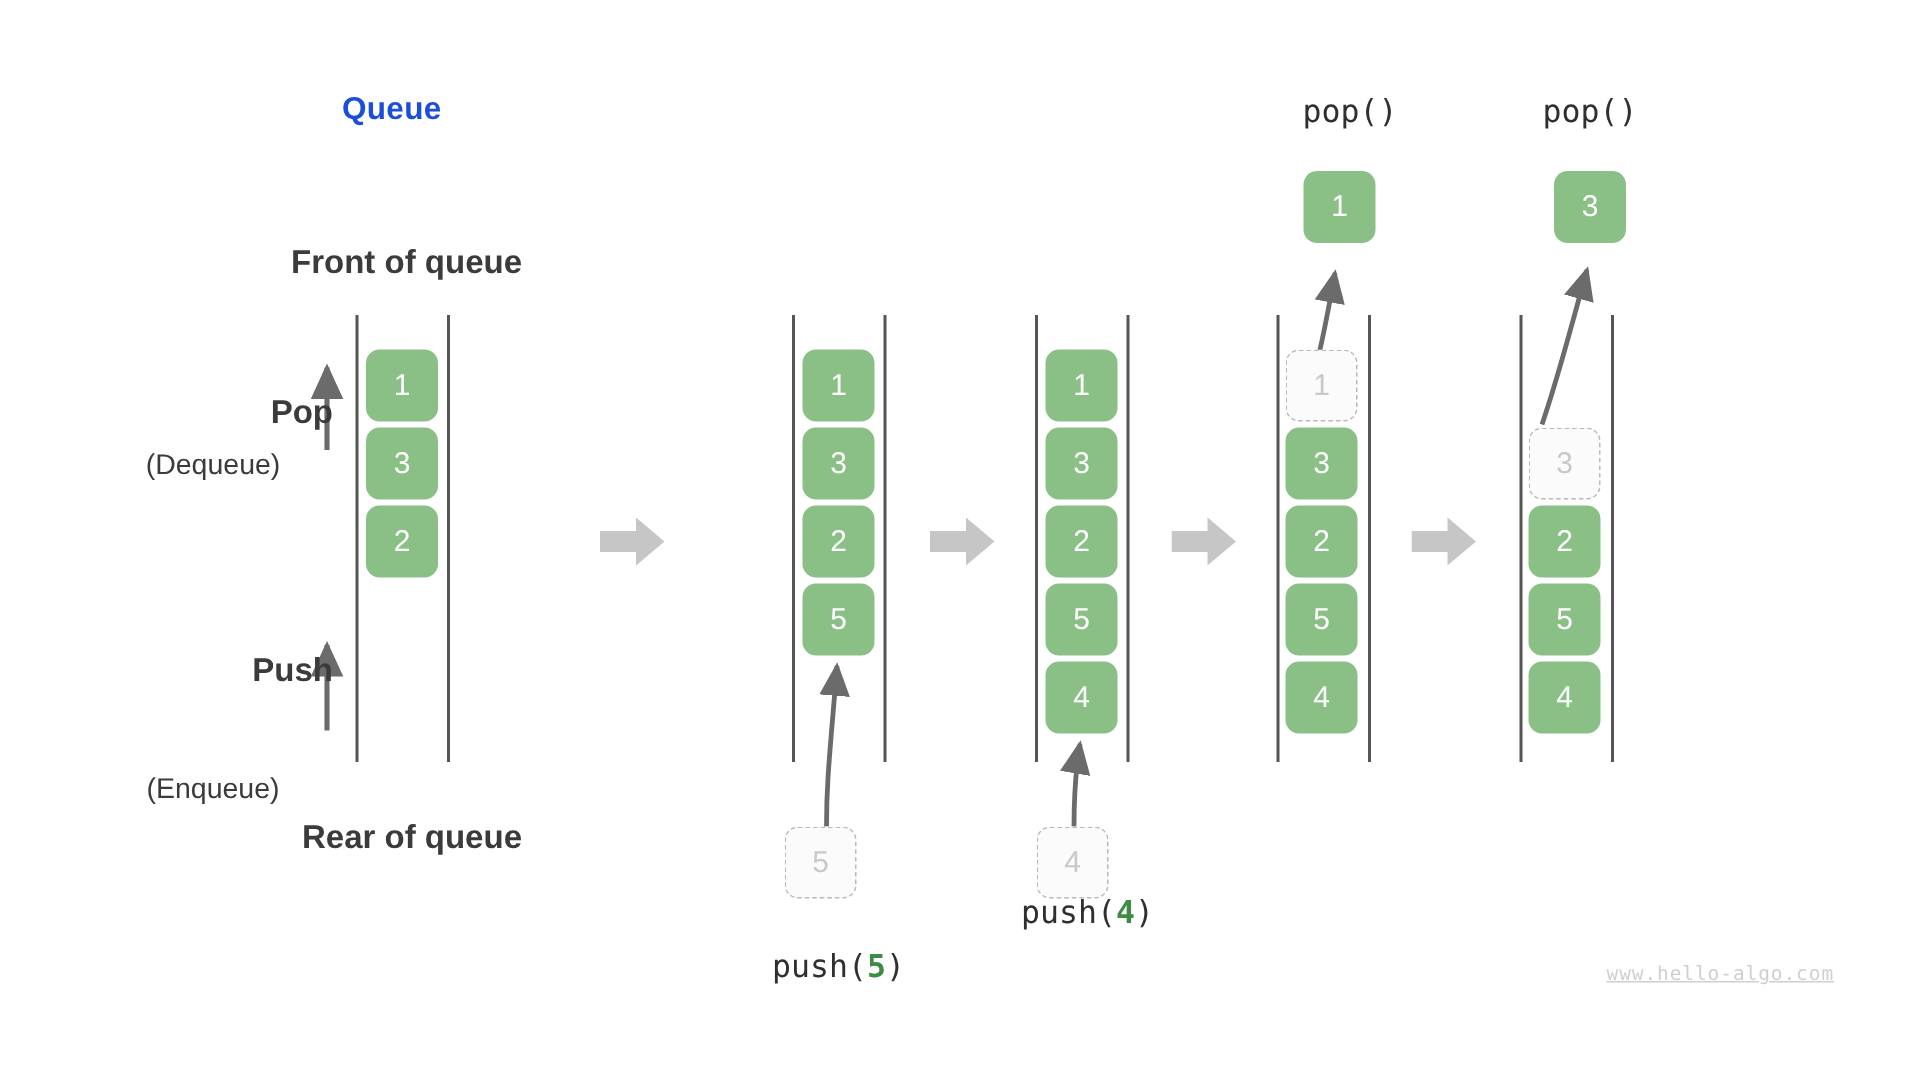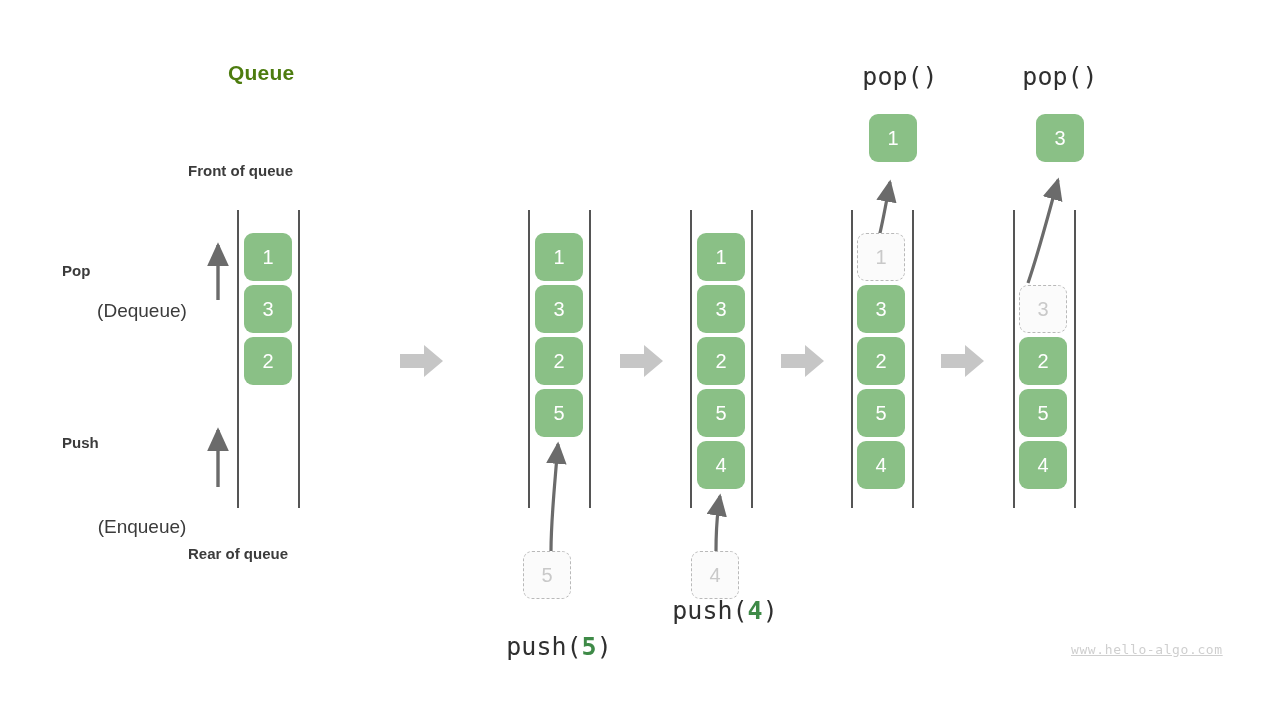--- a/index.html
+++ b/index.html
@@ -5,34 +5,34 @@
   html,body{margin:0;padding:0;}
   body{
     width:1280px;height:720px;background:#ffffff;overflow:hidden;
     font-family:"Liberation Sans", sans-serif;
     position:relative;
   }
   .stage-root{position:absolute;left:0;top:0;width:1280px;height:720px;}
 
   
   .title-queue{
-    position:absolute;font-weight:bold;font-size:21px;color:#4d7c0f;
+    position:absolute;font-weight:bold;font-size:21px;color:#1d4ed8;
     letter-spacing:.2px;white-space:nowrap;
   }
   .lbl-bold{
-    position:absolute;font-weight:bold;font-size:15px;color:#3b3b3b;
-    white-space:nowrap;text-align:left;
+    position:absolute;font-weight:bold;font-size:22px;color:#3b3b3b;
+    white-space:nowrap;text-align:right;
   }
   .lbl-reg{
     position:absolute;font-size:19px;color:#3b3b3b;
     white-space:nowrap;text-align:center;
   }
   .op-mono{
     position:absolute;font-family:"DejaVu Sans Mono", monospace;
-    font-size:25px;color:#2f2f2f;white-space:nowrap;text-align:center;
+    font-size:21px;color:#2f2f2f;white-space:nowrap;text-align:center;
   }
   .op-mono .hl{color:#3e8a47;font-weight:bold;}
   .watermark{
     position:absolute;font-family:"DejaVu Sans Mono", monospace;
     font-size:13px;color:#cfcfcf;letter-spacing:.6px;white-space:nowrap;
   }
 
   
   .rail{position:absolute;width:1.6px;background:#555555;}
 

